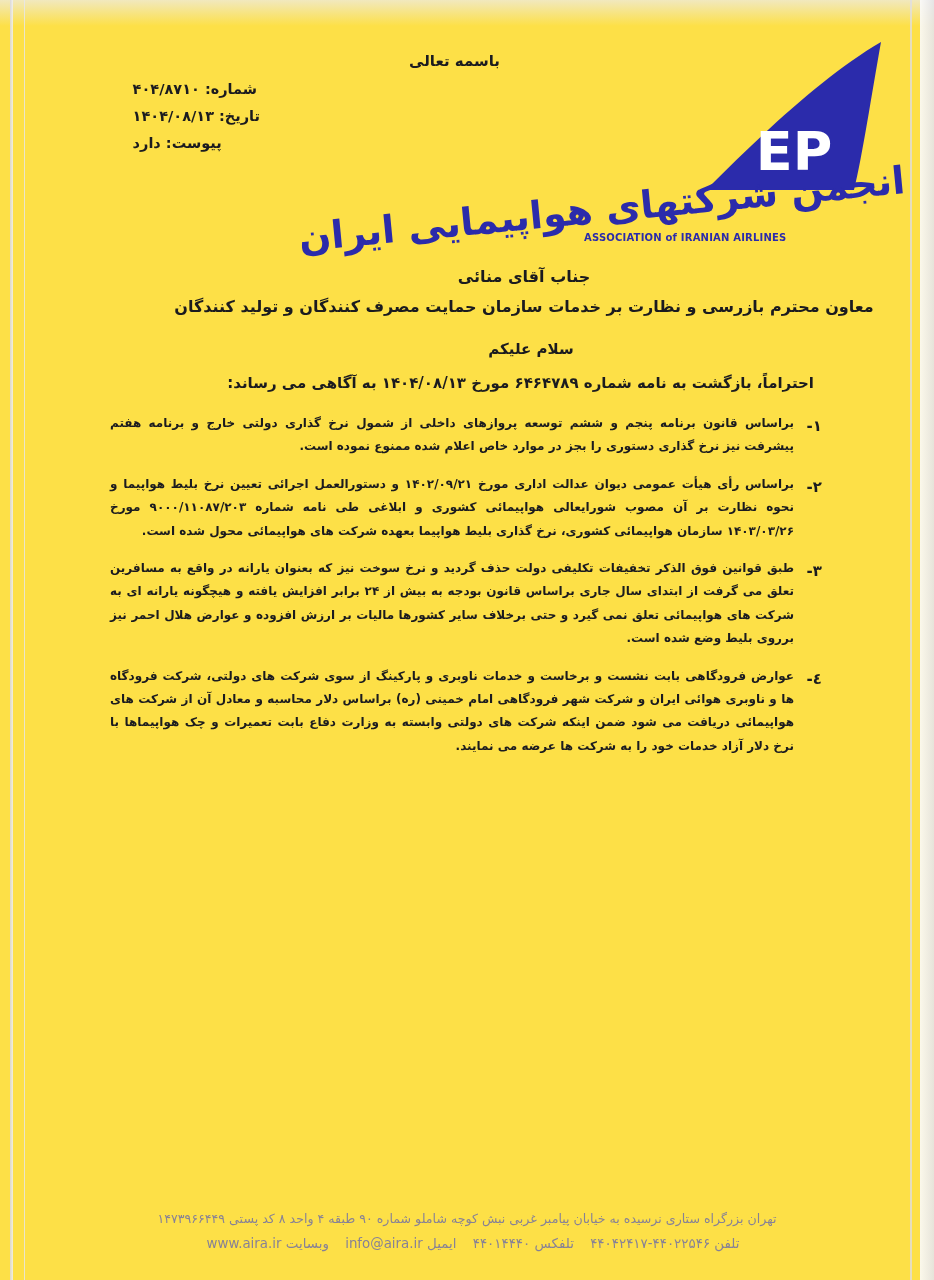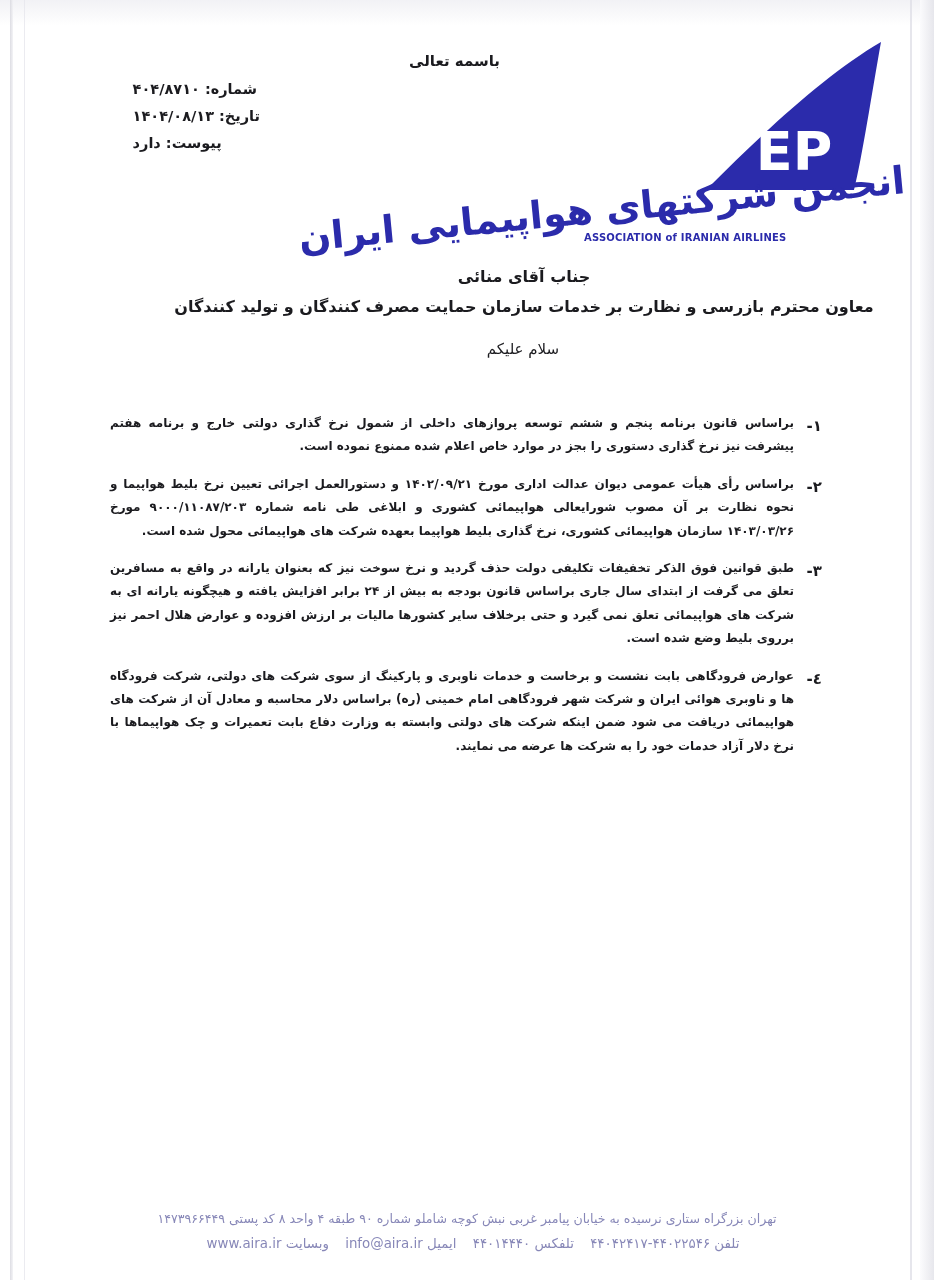--- a/index.html
+++ b/index.html
@@ -6,21 +6,21 @@
   html, body {
     margin: 0;
     padding: 0;
     background: #e9e9ec;
   }
   .page {
     position: relative;
     width: 934px;
     height: 1280px;
     margin: 0 auto;
-    background: #ffffff;
+    background: #fde047;
     overflow: hidden;
     font-family: "DejaVu Sans", "Liberation Sans", sans-serif;
     color: #1b1b1f;
   }
   
   .scan-edge-left {
     position: absolute;
     top: 0; left: 10px;
     width: 3px; height: 1280px;
     background: linear-gradient(to right, #d7d7de, #f2f2f5);
@@ -133,25 +133,25 @@
     font-size: 16px;
     font-weight: bold;
     line-height: 1.9;
   }
   .addressee .line1 { display: block; margin-top: 26px; }
   .addressee .line2 { display: block; }
 
   .salutation {
     position: absolute;
     top: 340px;
-    right: 16px;
+    right: 8px;
     width: 790px;
     text-align: center;
     font-size: 15px;
-    font-weight: normal;
+    font-weight: bold;
   }
   .intro {
     position: absolute;
     top: 374px;
     right: 120px;
     width: 700px;
     text-align: right;
     font-size: 15px;
     font-weight: bold;
   }
@@ -251,20 +251,21 @@
     <div class="logo-script">انجمن شرکتهای هواپیمایی ایران</div>
     <div class="logo-en">ASSOCIATION of IRANIAN AIRLINES</div>
   </div>
 
   <div class="addressee">
     <span class="line1">جناب آقای منائی</span>
     <span class="line2">معاون محترم بازرسی و نظارت بر خدمات سازمان حمایت مصرف کنندگان و تولید کنندگان</span>
   </div>
 
   <div class="salutation">سلام علیکم</div>
+  <div class="intro">احتراماً، بازگشت به نامه شماره ۶۴۶۴۷۸۹ مورخ ۱۴۰۴/۰۸/۱۳ به آگاهی می رساند:</div>
 
   <div class="items">
     <div class="item">
       <div class="item-marker">۱-</div>
       <div class="item-text">براساس قانون برنامه پنجم و ششم توسعه پروازهای داخلی از شمول نرخ گذاری دولتی خارج و برنامه هفتم پیشرفت نیز نرخ گذاری دستوری را بجز در موارد خاص اعلام شده ممنوع نموده است.</div>
     </div>
     <div class="item">
       <div class="item-marker">۲-</div>
       <div class="item-text">براساس رأی هیأت عمومی دیوان عدالت اداری مورخ ۱۴۰۲/۰۹/۲۱ و دستورالعمل اجرائی تعیین نرخ بلیط هواپیما و نحوه نظارت بر آن مصوب شورایعالی هواپیمائی کشوری و ابلاغی طی نامه شماره ۹۰۰۰/۱۱۰۸۷/۲۰۳ مورخ ۱۴۰۳/۰۳/۲۶ سازمان هواپیمائی کشوری، نرخ گذاری بلیط هواپیما بعهده شرکت های هواپیمائی محول شده است.</div>
     </div>

